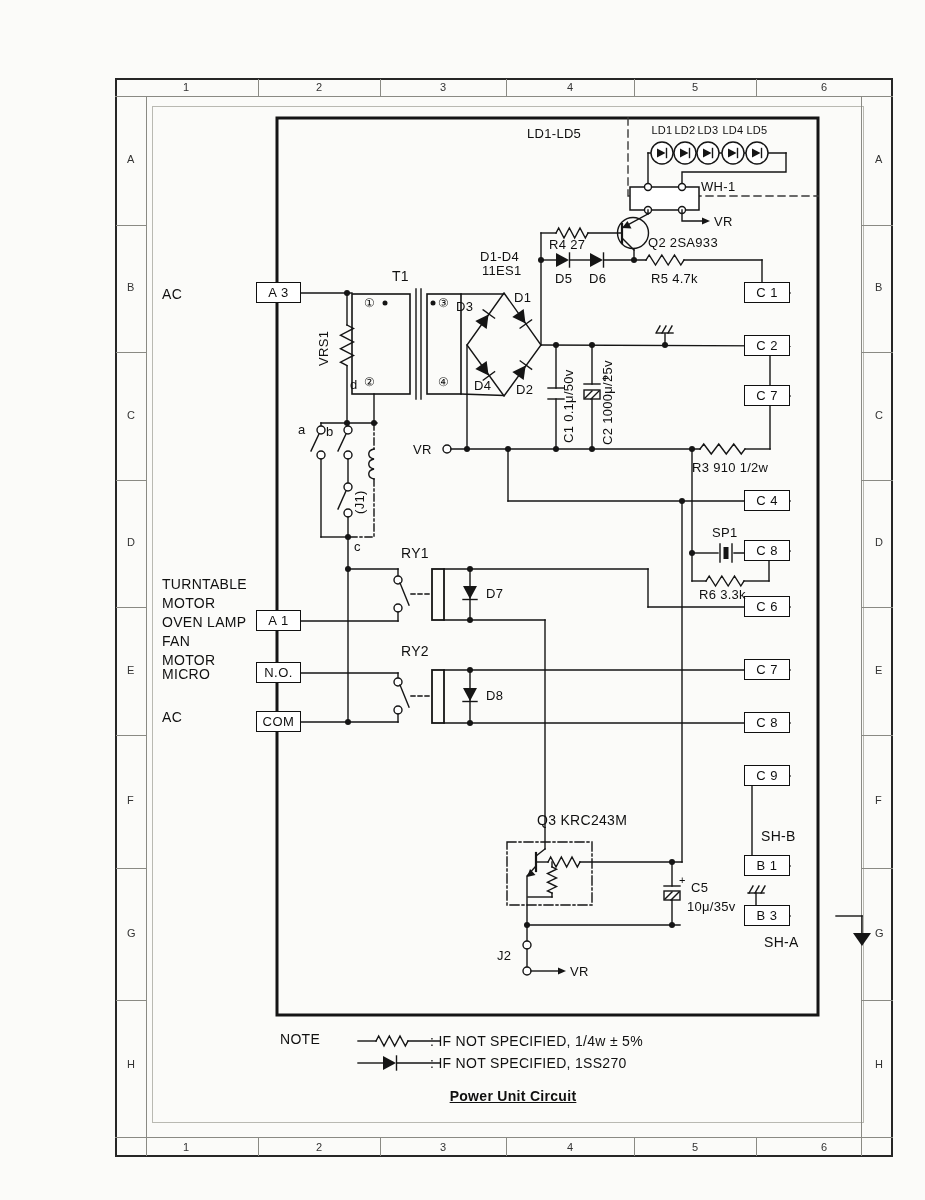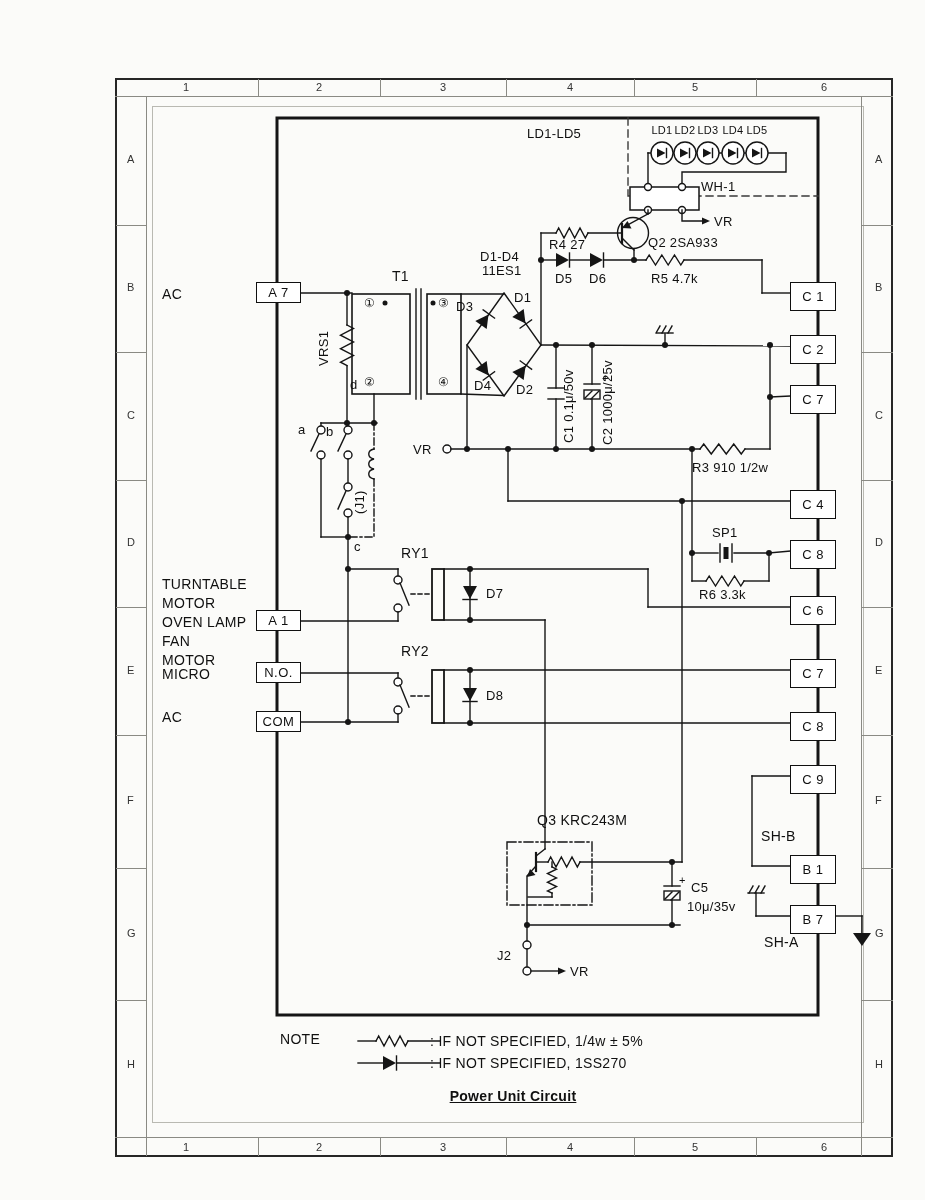--- a/index.html
+++ b/index.html
@@ -8,21 +8,21 @@
   svg{position:absolute;left:0;top:0;}
   .lbl{position:absolute;font:13px "Liberation Sans",sans-serif;color:#101010;white-space:nowrap;letter-spacing:.3px;}
   .f14{font-size:14px;} .f12{font-size:12px;} .f11{font-size:11px;}
   .rot{transform:rotate(-90deg);transform-origin:0 0;}
   .ctr{transform:translateX(-50%);}
   .bold{font-weight:bold;text-decoration:underline;}
   .conn{position:absolute;background:#fff;border:1.6px solid #101010;box-sizing:border-box;
         display:flex;align-items:center;justify-content:center;
         font:13px "Liberation Sans",sans-serif;letter-spacing:.5px;}
   .cl{width:45px;height:21px;left:256px;}
-  .cr{width:46px;height:29px;left:790px;}
+  .cr{width:46px;height:21px;left:744px;}
   .gl{position:absolute;font:11px "Liberation Sans",sans-serif;color:#333;}
   .outer{position:absolute;left:115px;top:78px;width:778px;height:1079px;border:2px solid #262626;box-sizing:border-box;}
   .inner{position:absolute;left:152px;top:106px;width:712px;height:1017px;border:1px solid #b9b9b2;box-sizing:border-box;}
   .hl,.vl,.vt,.ht{position:absolute;background:#8a8a84;}
   .hl{height:1px;width:778px;left:115px;}
   .vl{width:1px;height:1059px;top:97px;}
   .vt{width:1px;height:18px;}
   .ht{height:1px;width:31px;}
 </style>
 </head>
@@ -369,21 +369,21 @@
       <circle cx="692" cy="553" r="3"></circle>
         <circle cx="769" cy="553" r="3"></circle>
         <circle cx="682" cy="501" r="3"></circle>
       <circle cx="672" cy="862" r="3"></circle>
         <circle cx="527" cy="925" r="3"></circle>
         <circle cx="672" cy="925" r="3"></circle>
     </g>
   </svg>
 
   <div class="conn cl" style="top:282px">
-      <span>A 7</span>
+      <span>A 3</span>
     </div>
   <div class="conn cl" style="top:610px">
       <span>A 1</span>
     </div>
   <div class="conn cl" style="top:662px">
       <span>N.O.</span>
     </div>
   <div class="conn cl" style="top:711px">
       <span>COM</span>
     </div>
@@ -411,21 +411,21 @@
   <div class="conn cr" style="top:712px">
       <span>C 8</span>
     </div>
   <div class="conn cr" style="top:765px">
       <span>C 9</span>
     </div>
   <div class="conn cr" style="top:855px">
       <span>B 1</span>
     </div>
   <div class="conn cr" style="top:905px">
-      <span>B 7</span>
+      <span>B 3</span>
     </div>
 
   <span class="lbl f14" style="left:162px;top:286px">AC</span>
   <span class="lbl f14" style="left:162px;top:576px">TURNTABLE</span>
   <span class="lbl f14" style="left:162px;top:595px">MOTOR</span>
   <span class="lbl f14" style="left:162px;top:614px">OVEN LAMP</span>
   <span class="lbl f14" style="left:162px;top:633px">FAN</span>
   <span class="lbl f14" style="left:162px;top:652px">MOTOR</span>
   <span class="lbl f14" style="left:162px;top:666px">MICRO</span>
   <span class="lbl f14" style="left:162px;top:709px">AC</span>

